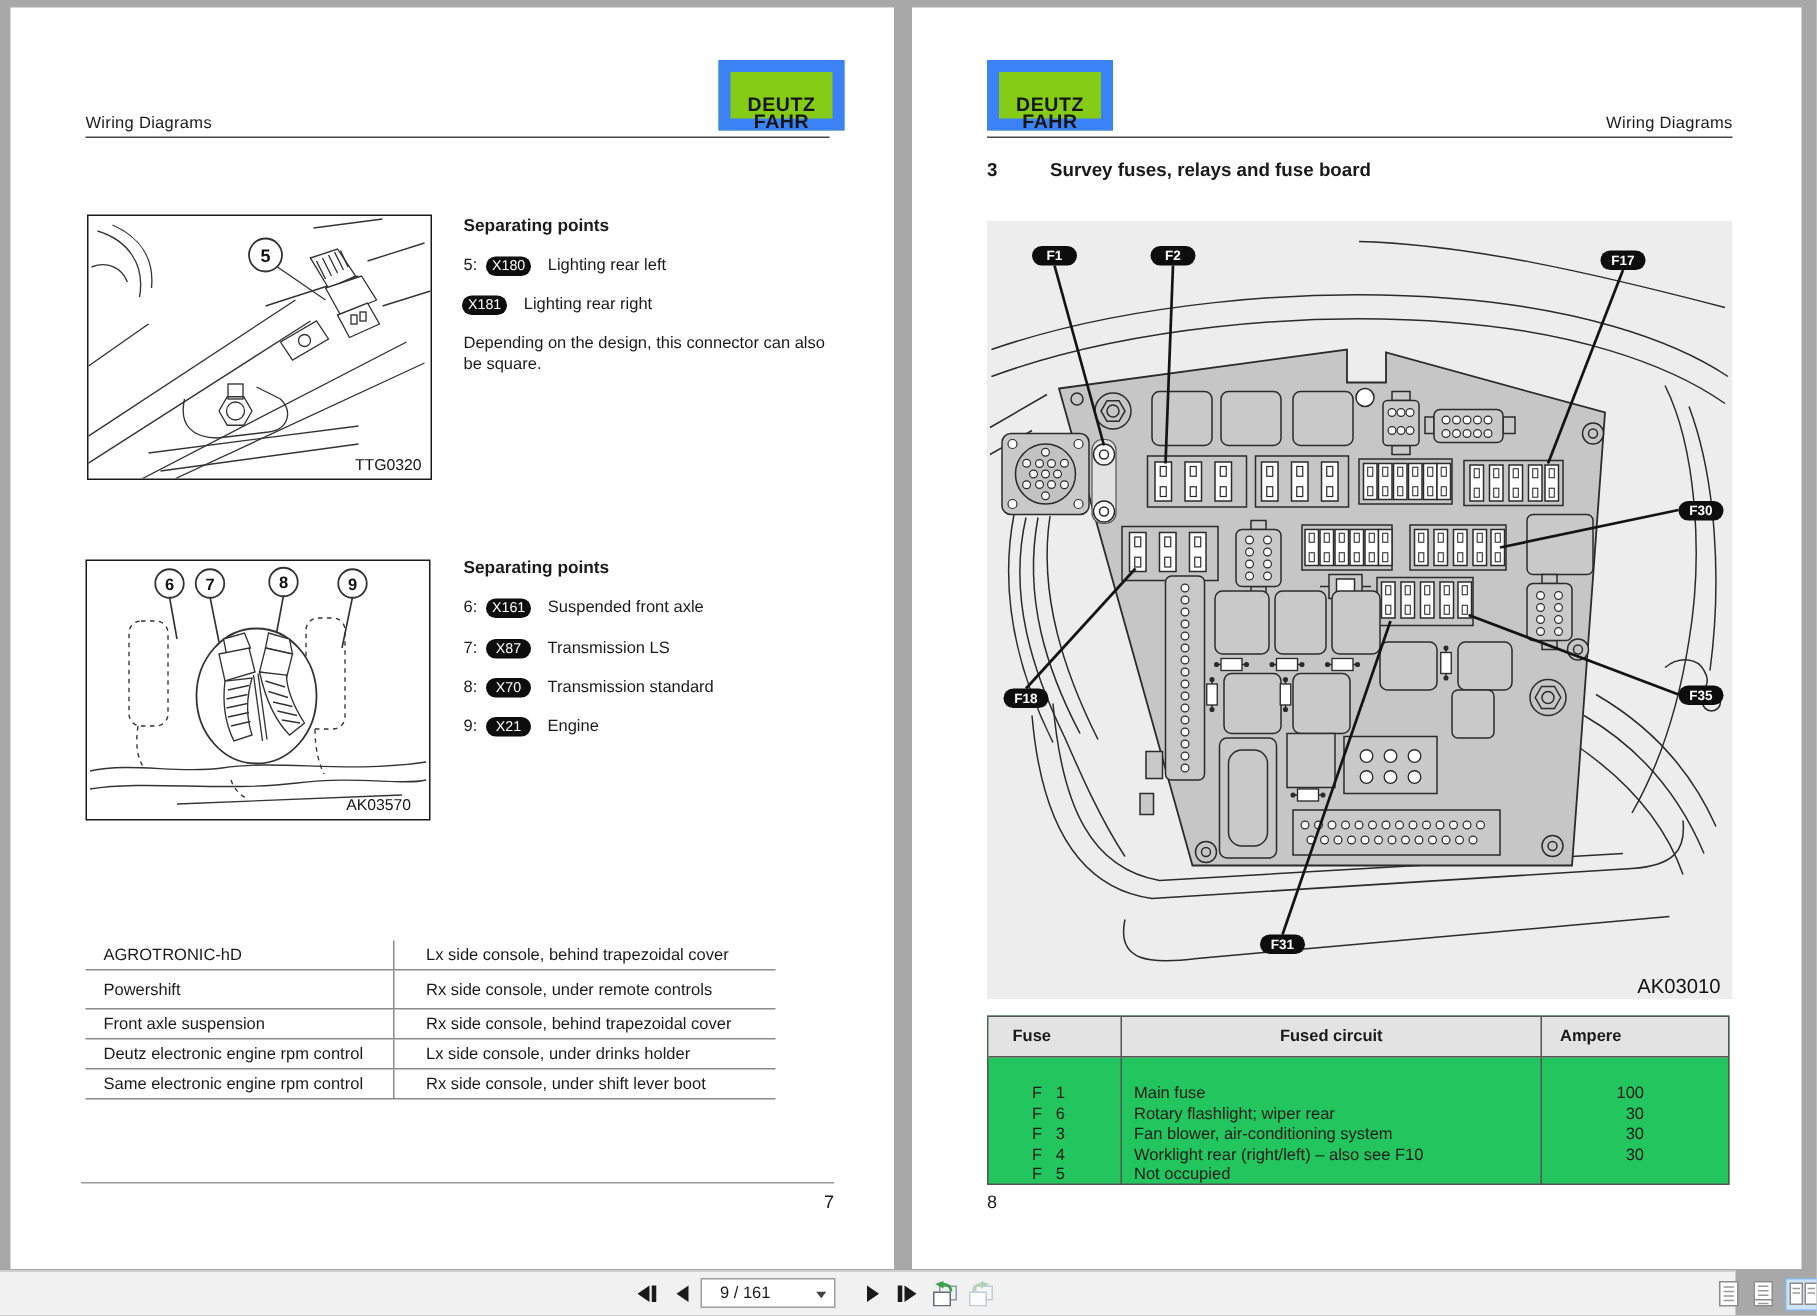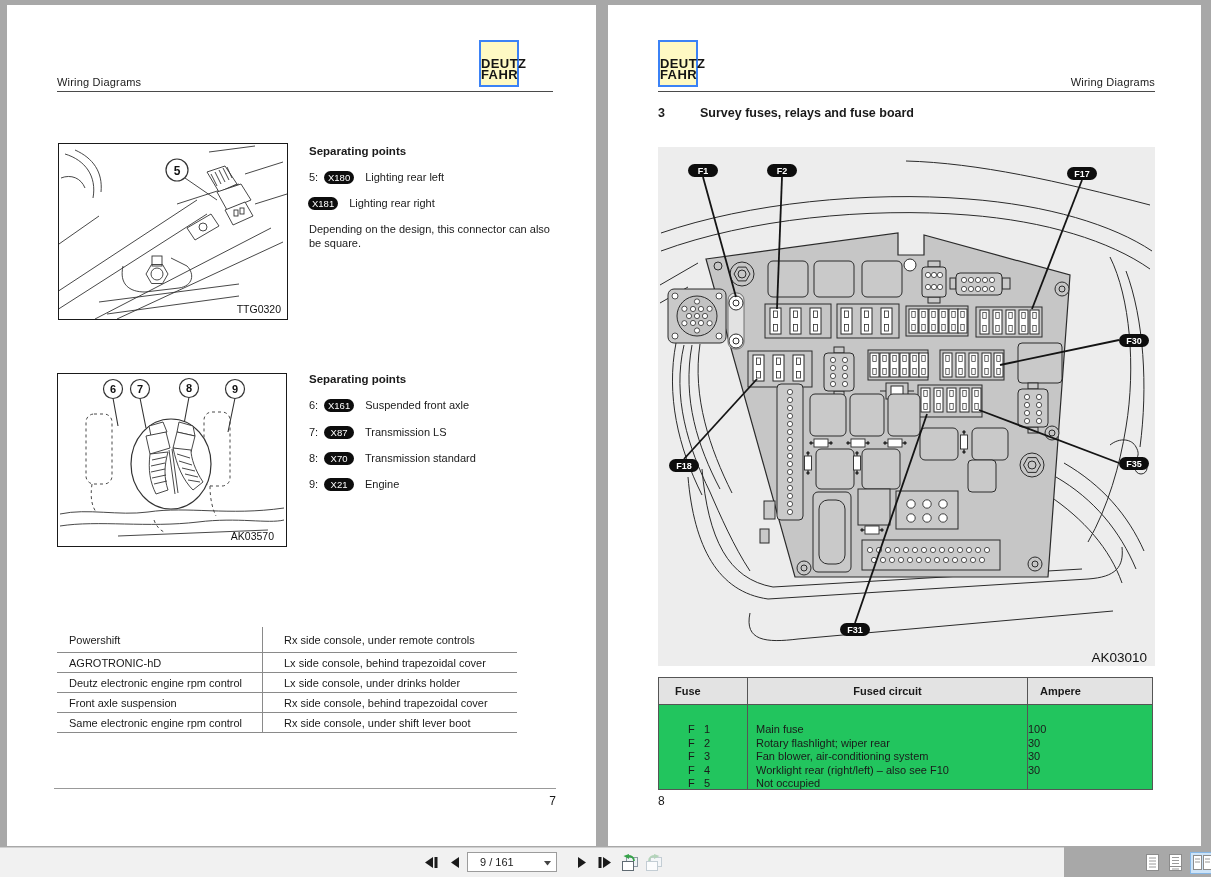--- a/index.html
+++ b/index.html
@@ -2,21 +2,21 @@
 <html><head>
 <meta charset="utf-8">
 <style>
   html,body{margin:0;padding:0}
   #app{position:relative;width:1211px;height:877px;background:#a8a8a8;overflow:hidden;
        font-family:"Liberation Sans",sans-serif;color:#1a1a1a}
   .abs{position:absolute}
   .page{background:#fff}
   .hdr{font-size:11px;letter-spacing:.2px}
   .hline{height:0;border-top:1px solid #4a4a4a}
-  .logo{width:40px;height:47px;border:2px solid #3b82f6;box-sizing:border-box;background:#fef9c3;text-align:center}
+  .logo{width:84px;height:47px;border:8px solid #3b82f6;box-sizing:border-box;background:#84cc16;text-align:center}
   .logo div{font-weight:bold;font-size:13px;line-height:11px;letter-spacing:.4px;color:#151515}
   .logo .l1{margin-top:16px}
   .bold{font-weight:bold}
   .sectitle{font-size:11.5px;font-weight:bold}
   .item{display:flex;align-items:center;font-size:11px;height:14px}
   .item .n{width:15px}
   .item .lb{margin-left:11px}
   .pill{display:inline-block;min-width:30px;box-sizing:border-box;background:#0d0d0d;color:#fff;
         border-radius:7px;font-size:9.5px;font-weight:normal;text-align:center;padding:2px 4px;line-height:9px}
   .note{font-size:11px;line-height:13.5px;width:252px}
@@ -37,25 +37,25 @@
   .rcA{width:89px;box-sizing:border-box;border-right:1px solid #555;height:100%}
   .rcB{width:280px;box-sizing:border-box;border-right:1px solid #555;height:100%}
   .rcC{flex:1;height:100%}
   .rhead .rcA,.rhead .rcB,.rhead .rcC{display:flex;align-items:center;height:26px}
   .rhead .rcA span{margin-left:16px}
   .rhead .rcB{justify-content:center}
   .rhead .rcC span{margin-left:12px}
   .rl{height:13.5px;line-height:13.5px}
   .rcA .rl{padding-left:29px;white-space:pre}
   .rcB .rl{padding-left:8px}
-  .rcC .rl{padding-right:56px}
+  .rcC .rl{text-align:right;padding-right:56px}
   .pad-top{padding-top:18px;box-sizing:border-box}
   .pgnum{font-size:12px}
   
-  .toolbar{position:absolute;left:0;top:847px;width:1064px;height:30px;background:#f1f1f1;
+  .toolbar{position:absolute;left:0;top:847px;width:1157px;height:30px;background:#f1f1f1;
            border-top:1px solid #cfcfcf;box-sizing:border-box}
   .tbtn{position:absolute;top:8px;cursor:pointer}
   .pagebox{position:absolute;left:467px;top:4px;width:90px;height:20px;background:#fff;
            border:1px solid #9c9c9c;box-sizing:border-box;font-size:11px;display:flex;align-items:center}
   .pagebox .pv{margin-left:12px}
   .pagebox .caret{position:absolute;right:5px;top:8px}
 </style>
 </head>
 <body>
 
@@ -170,35 +170,35 @@
       <span class="pill">X70</span>
       <span class="lb">Transmission standard</span>
     </div>
     <div class="item abs" style="left:302px;top:472px">
       <span class="n">9:</span>
       <span class="pill">X21</span>
       <span class="lb">Engine</span>
     </div>
 
     <div class="ltable abs" style="left:50px;top:622px;width:460px">
+      <div class="lrow">
+        <div class="lc1">AGROTRONIC-hD</div>
+          <div class="lc2">Lx side console, behind trapezoidal cover</div>
+      </div>
       <div class="lrow r1">
         <div class="lc1">Powershift</div>
           <div class="lc2">Rx side console, under remote controls</div>
       </div>
       <div class="lrow">
-        <div class="lc1">AGROTRONIC-hD</div>
-          <div class="lc2">Lx side console, behind trapezoidal cover</div>
+        <div class="lc1">Front axle suspension</div>
+          <div class="lc2">Rx side console, behind trapezoidal cover</div>
       </div>
       <div class="lrow">
         <div class="lc1">Deutz electronic engine rpm control</div>
           <div class="lc2">Lx side console, under drinks holder</div>
-      </div>
-      <div class="lrow">
-        <div class="lc1">Front axle suspension</div>
-          <div class="lc2">Rx side console, behind trapezoidal cover</div>
       </div>
       <div class="lrow">
         <div class="lc1">Same electronic engine rpm control</div>
           <div class="lc2">Rx side console, under shift lever boot</div>
       </div>
     </div>
 
     <div class="hline abs" style="left:47px;top:783px;width:502px;border-color:#999"></div>
     <div class="pgnum abs" style="left:529px;top:789px;width:20px;text-align:right">7</div>
   </div>
@@ -528,21 +528,21 @@
             <span>Fuse</span>
           </div>
         <div class="rcB">Fused circuit</div>
         <div class="rcC">
             <span>Ampere</span>
           </div>
       </div>
       <div class="rbody">
         <div class="rcA pad-top">
           <div class="rl">F   1</div>
-          <div class="rl">F   2</div>
+          <div class="rl">F   6</div>
           <div class="rl">F   3</div>
           <div class="rl">F   4</div>
           <div class="rl">F   5</div>
         </div>
         <div class="rcB pad-top">
           <div class="rl">Main fuse</div>
           <div class="rl">Rotary flashlight; wiper rear</div>
           <div class="rl">Fan blower, air-conditioning system</div>
           <div class="rl">Worklight rear (right/left) – also see F10</div>
           <div class="rl">Not occupied</div>

